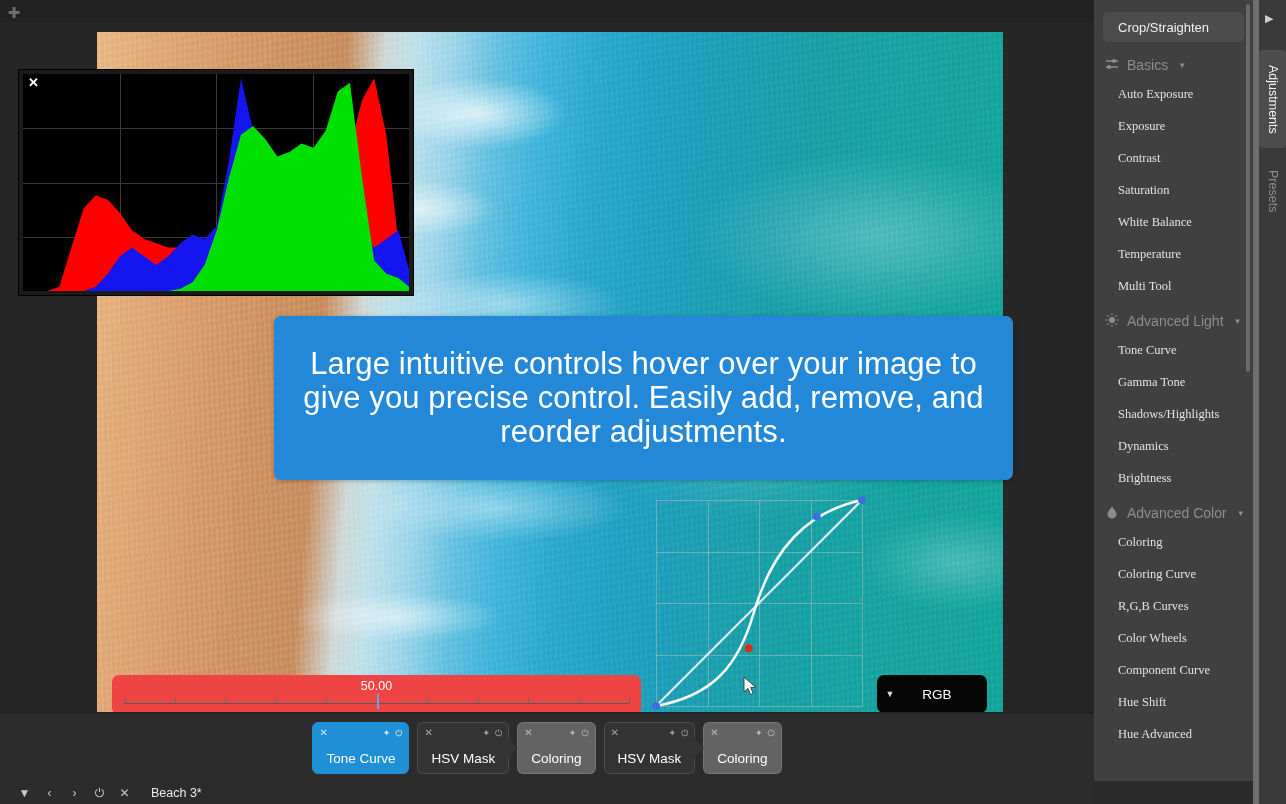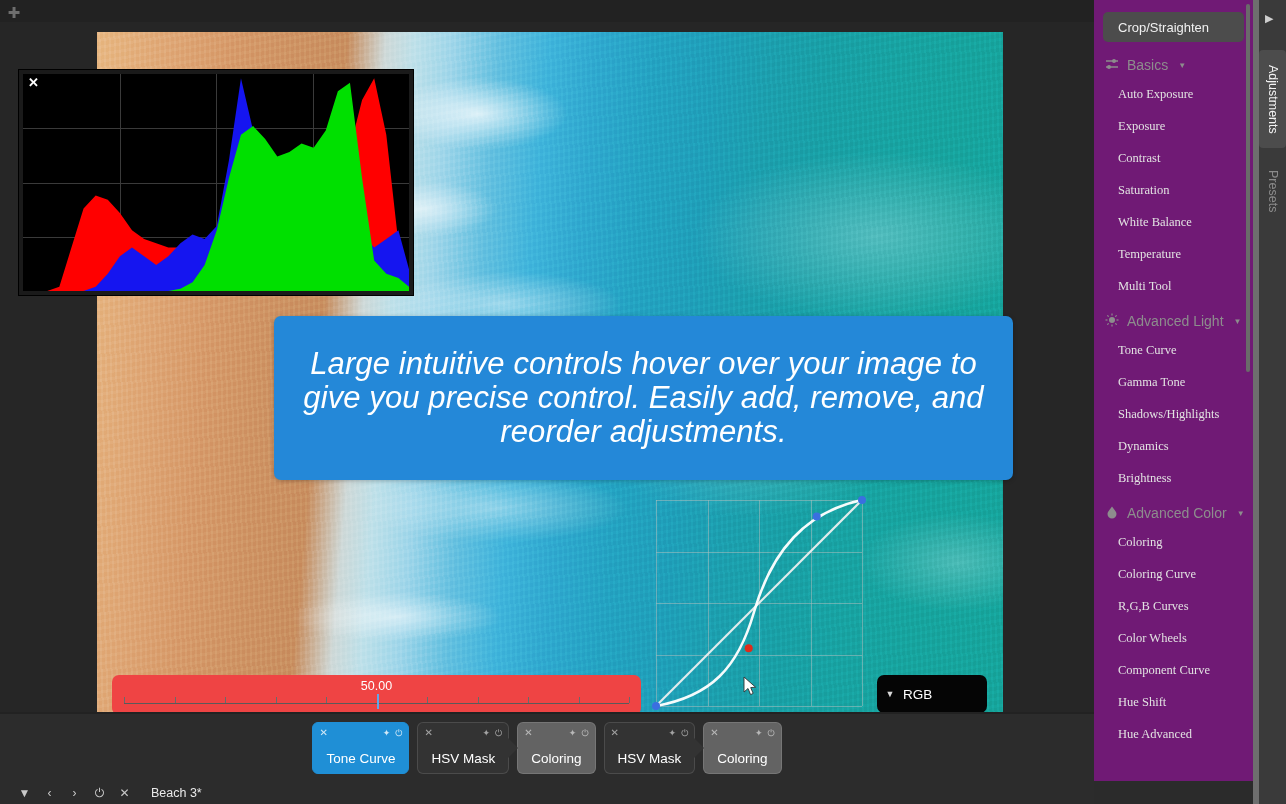--- a/index.html
+++ b/index.html
@@ -72,21 +72,21 @@
 
   
   .callout {
     position: absolute; left: 274px; top: 294px; width: 739px; height: 164px;
     background: #2488d8; border-radius: 7px;
     display: flex; align-items: center; justify-content: center;
     box-shadow: 0 1px 4px rgba(0,0,0,.25);
   }
   .callout-text {
     color: #fff; font-size: 31px; line-height: 34px; text-align: center;
-    font-weight: 300; letter-spacing: .1px; padding: 0 22px; font-style: italic;
+    font-weight: 300; letter-spacing: .1px; padding: 0 22px;
   }
 
   
   .curve-widget { position: absolute; left: 656px; top: 478px; width: 206px; height: 206px; }
   .curve-grid { position: absolute; inset: 0; }
   .curve-grid i { position: absolute; background: rgba(170,190,190,.55); }
   .curve-svg { position: absolute; inset: -6px; width: calc(100% + 12px); height: calc(100% + 12px); overflow: visible;}
   .cursor-arrow { position: absolute; left: 743px; top: 654px; width: 14px; height: 20px; }
 
   
@@ -104,21 +104,21 @@
   .slider-thumb { position: absolute; left: 50%; top: 19px; width: 2px; height: 15px; background: #63a6e8; }
 
   
   .method-box {
     position: absolute; left: 877px; top: 653px; width: 110px; height: 38px;
     background: #050505; border-radius: 7px; display: flex; align-items: center;
   }
   .method-caret {
     width: 26px; text-align: center; color: #d8d8d8; font-size: 9px;
   }
-  .method-text { flex: 1; text-align: left; color: #fff; font-size: 13.5px; padding-right: 16px; }
+  .method-text { flex: 1; text-align: center; color: #fff; font-size: 13.5px; padding-right: 16px; }
 
   
   .layer-strip {
     position: absolute; left: 0; top: 714px; width: 1094px; height: 67px;
     background: #2c2c2c;
     display: flex; align-items: center; justify-content: center; gap: 0px;
   }
   .chip {
     position: relative; height: 52px; border-radius: 6px;
     display: flex; align-items: flex-end; justify-content: center;
@@ -149,21 +149,21 @@
     background: #2c2c2c; display: flex; align-items: center; padding-left: 12px; gap: 0px;
   }
   .sb-ico {
     width: 25px; text-align: center; color: #c9c9c9; font-size: 12px; cursor: pointer; user-select: none;
   }
   .sb-title { margin-left: 14px; color: #eaeaea; font-size: 12.5px; }
 
   
   .right-panel {
     position: absolute; left: 1094px; top: 0; width: 159px; height: 804px;
-    background: #701a75; overflow: hidden;
+    background: #404040; overflow: hidden;
   }
   .crop-btn {
     position: absolute; left: 9px; top: 12px; width: 141px; height: 30px;
     background: #4c4c4c; border-radius: 5px; color: #f0f0f0; font-size: 13px;
     display: flex; align-items: center; padding-left: 15px; cursor: pointer;
   }
   .section-head {
     display: flex; align-items: center; gap: 8px;
     padding-left: 11px; height: 26px; color: #8d8d8d; font-size: 14px; cursor: pointer;
   }

